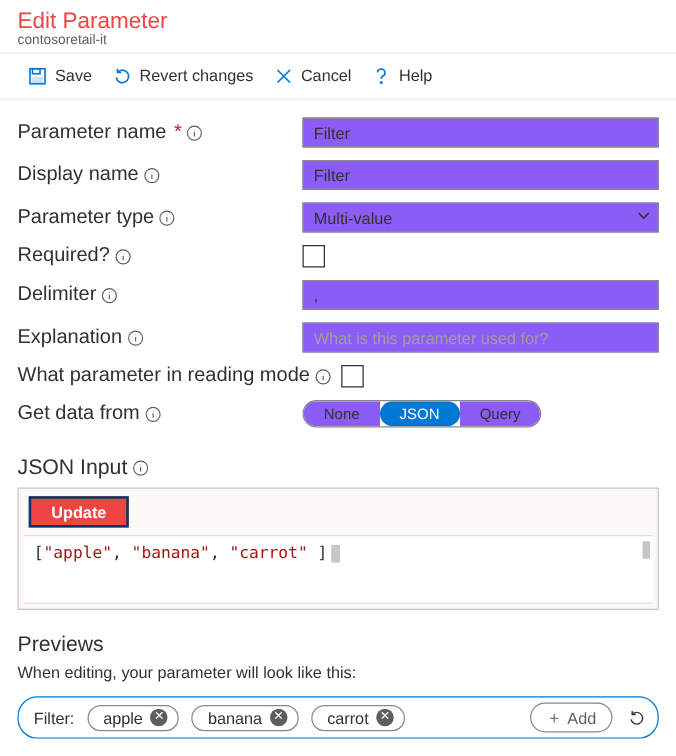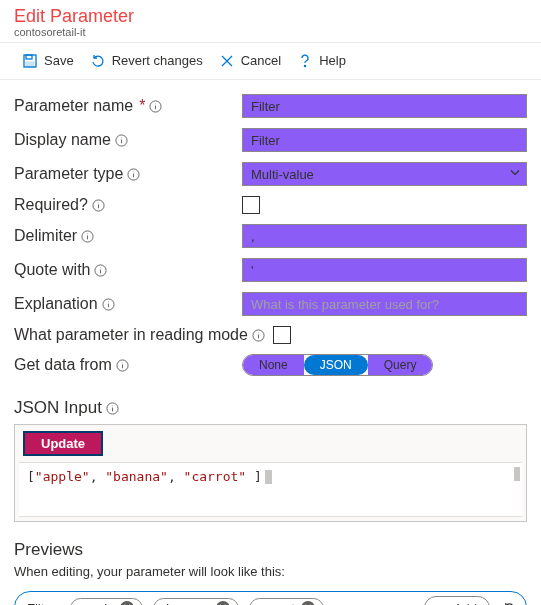--- a/index.html
+++ b/index.html
@@ -125,21 +125,21 @@
     align-items:center;
     gap:4px;
   }
   .json-box {
     margin: 0 14px 12px 14px;
     border: 1px solid #c8c6c4;
     background:#faf9f8;
     padding:4px;
   }
   .update-btn {
-    background:#be185d;
+    background:#ef4444;
     color:#fff;
     border:2px solid #003a6b;
     padding:3px 16px;
     font-size:13px;
     font-weight:600;
     cursor:pointer;
     margin:2px 0 6px 4px;
   }
   .code-area {
     background:#fff;
@@ -348,34 +348,20 @@
             <circle cx="7" cy="7" r="6"></circle>
             <path d="M7 6 L7 10 M7 4 L7 4.5"></path>
           </svg>
         </span>
     </div>
     <div class="field-col">
       <input type="text" value="," style="">
     </div>
   </div>
 
-  <div class="row">
-    <div class="label-col">
-      <span>Quote with</span>
-      <span class="info-icon">
-          <svg viewBox="0 0 14 14" fill="none" stroke-width="1">
-            <circle cx="7" cy="7" r="6"></circle>
-            <path d="M7 6 L7 10 M7 4 L7 4.5"></path>
-          </svg>
-        </span>
-    </div>
-    <div class="field-col">
-      <input type="text" value="'" style="">
-    </div>
-  </div>
 
   <div class="row">
     <div class="label-col">
       <span>Explanation</span>
       <span class="info-icon">
           <svg viewBox="0 0 14 14" fill="none" stroke-width="1">
             <circle cx="7" cy="7" r="6"></circle>
             <path d="M7 6 L7 10 M7 4 L7 4.5"></path>
           </svg>
         </span>

